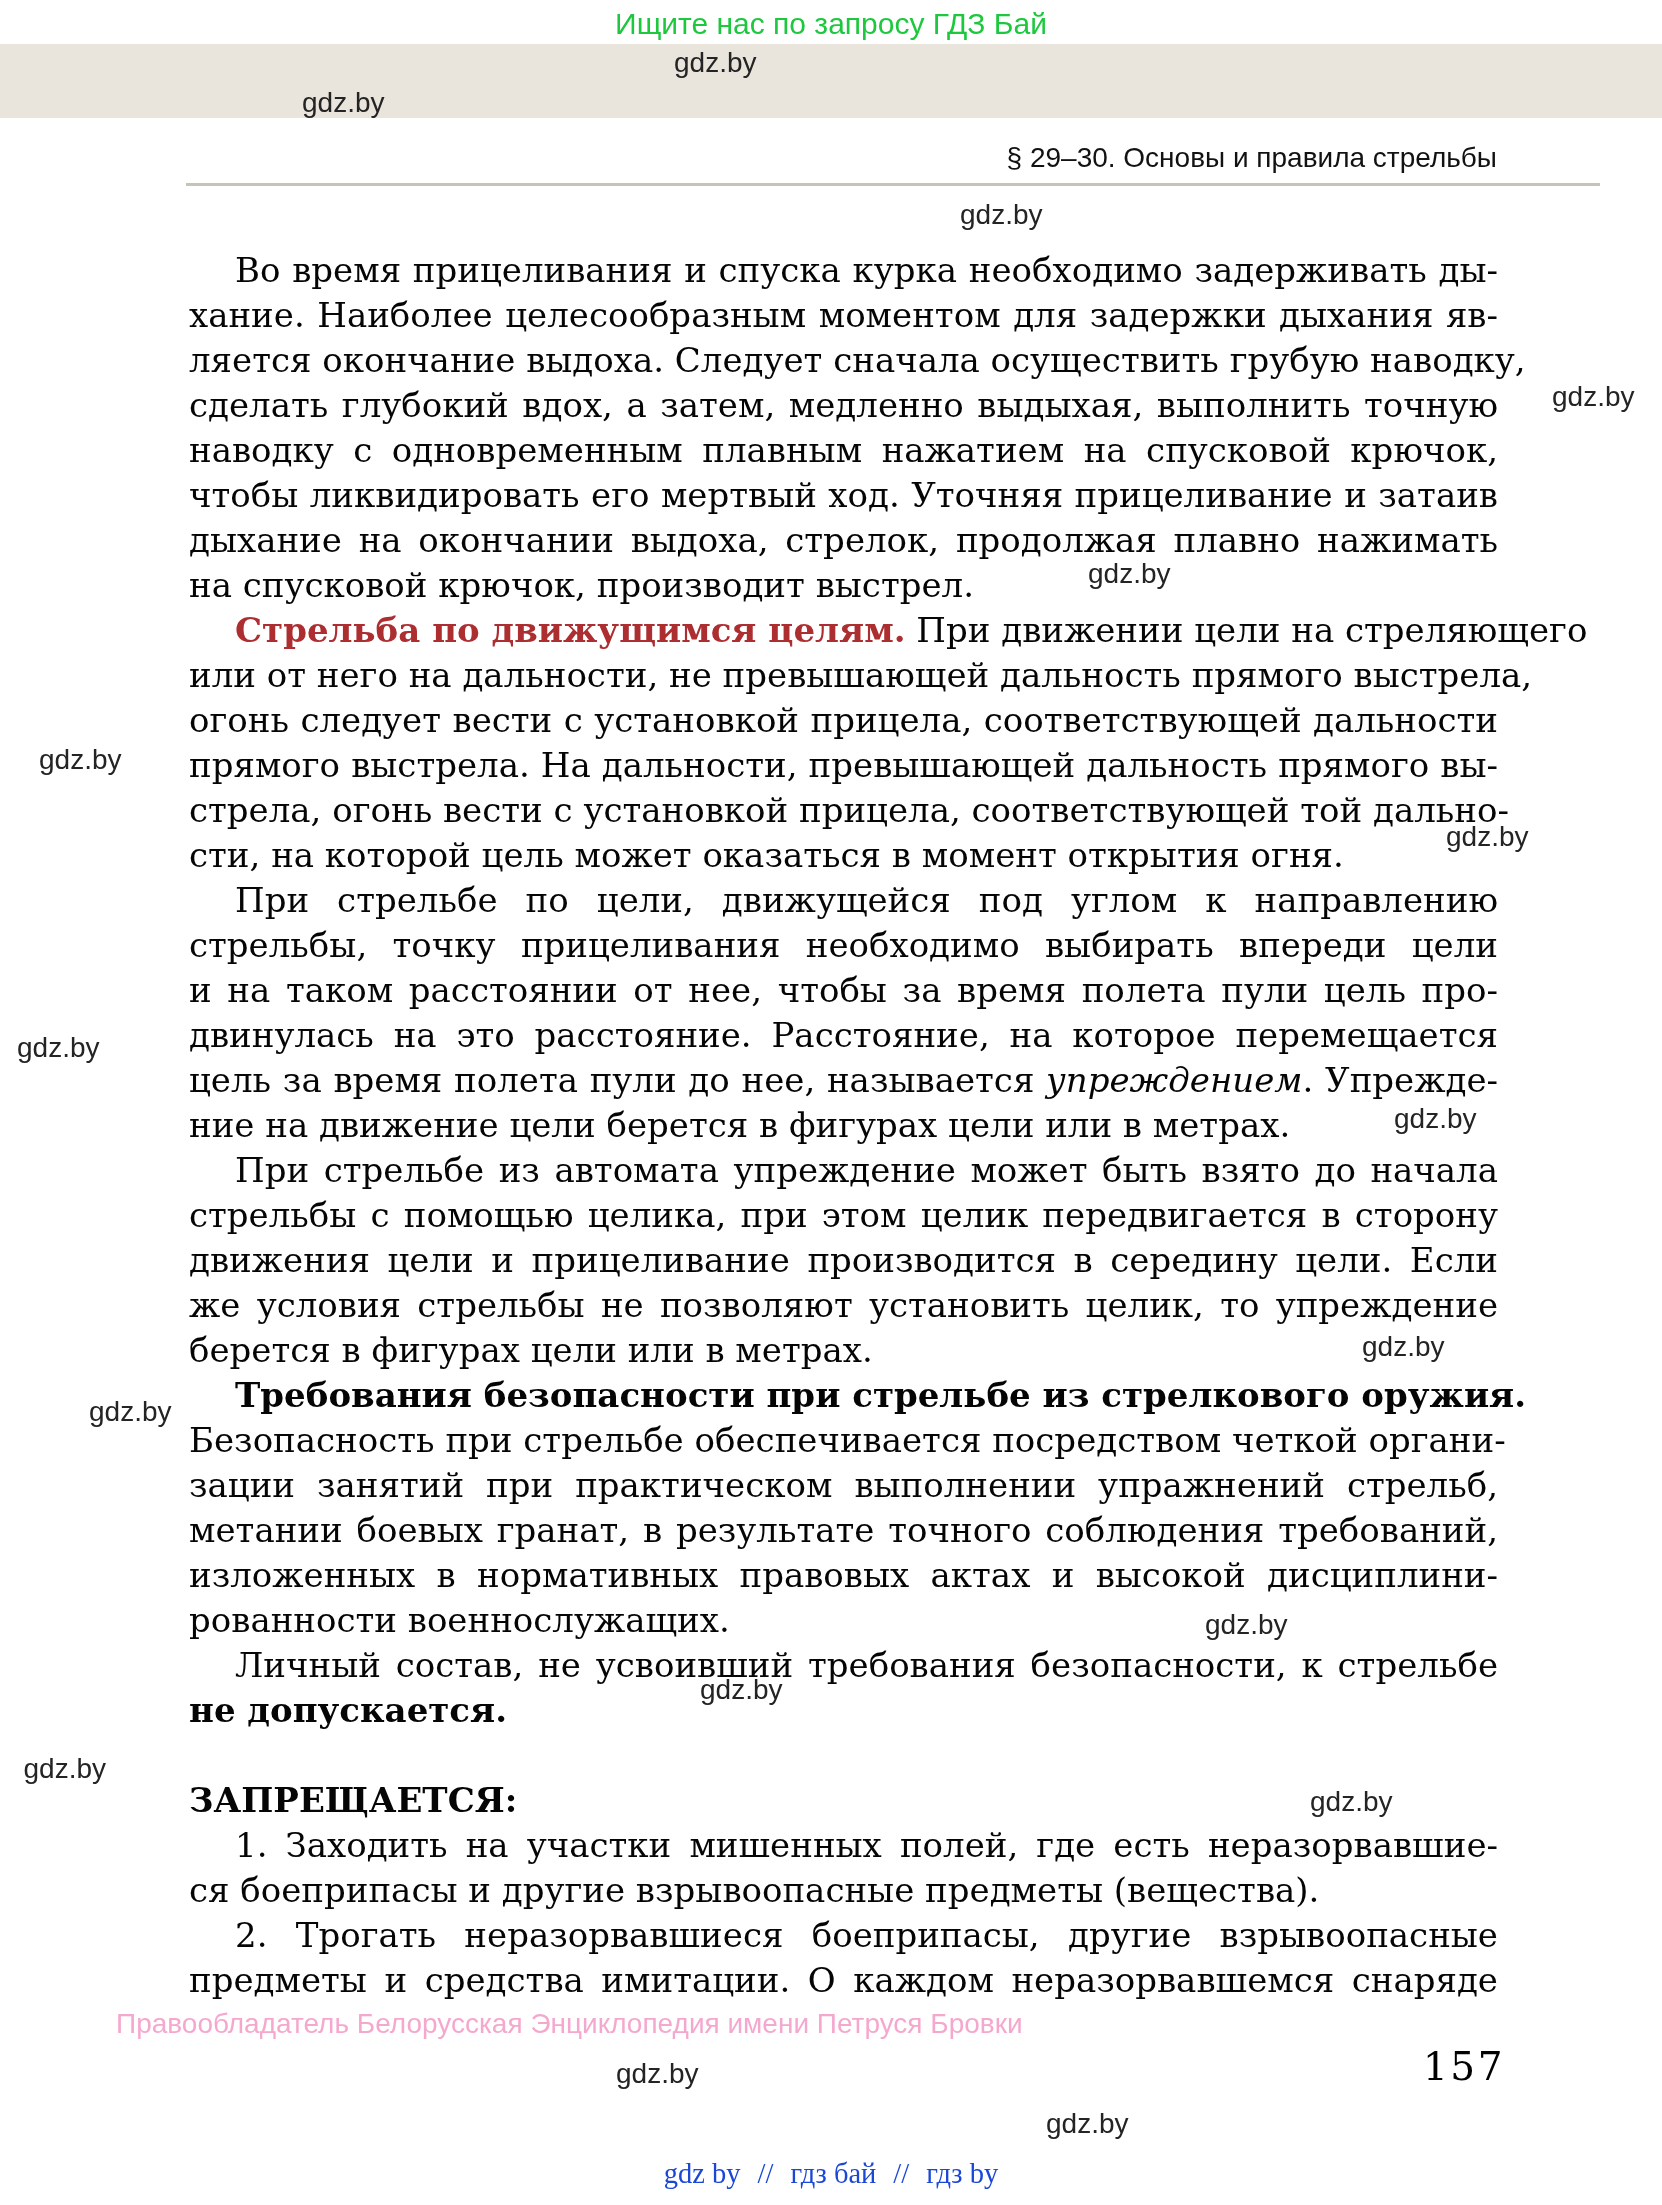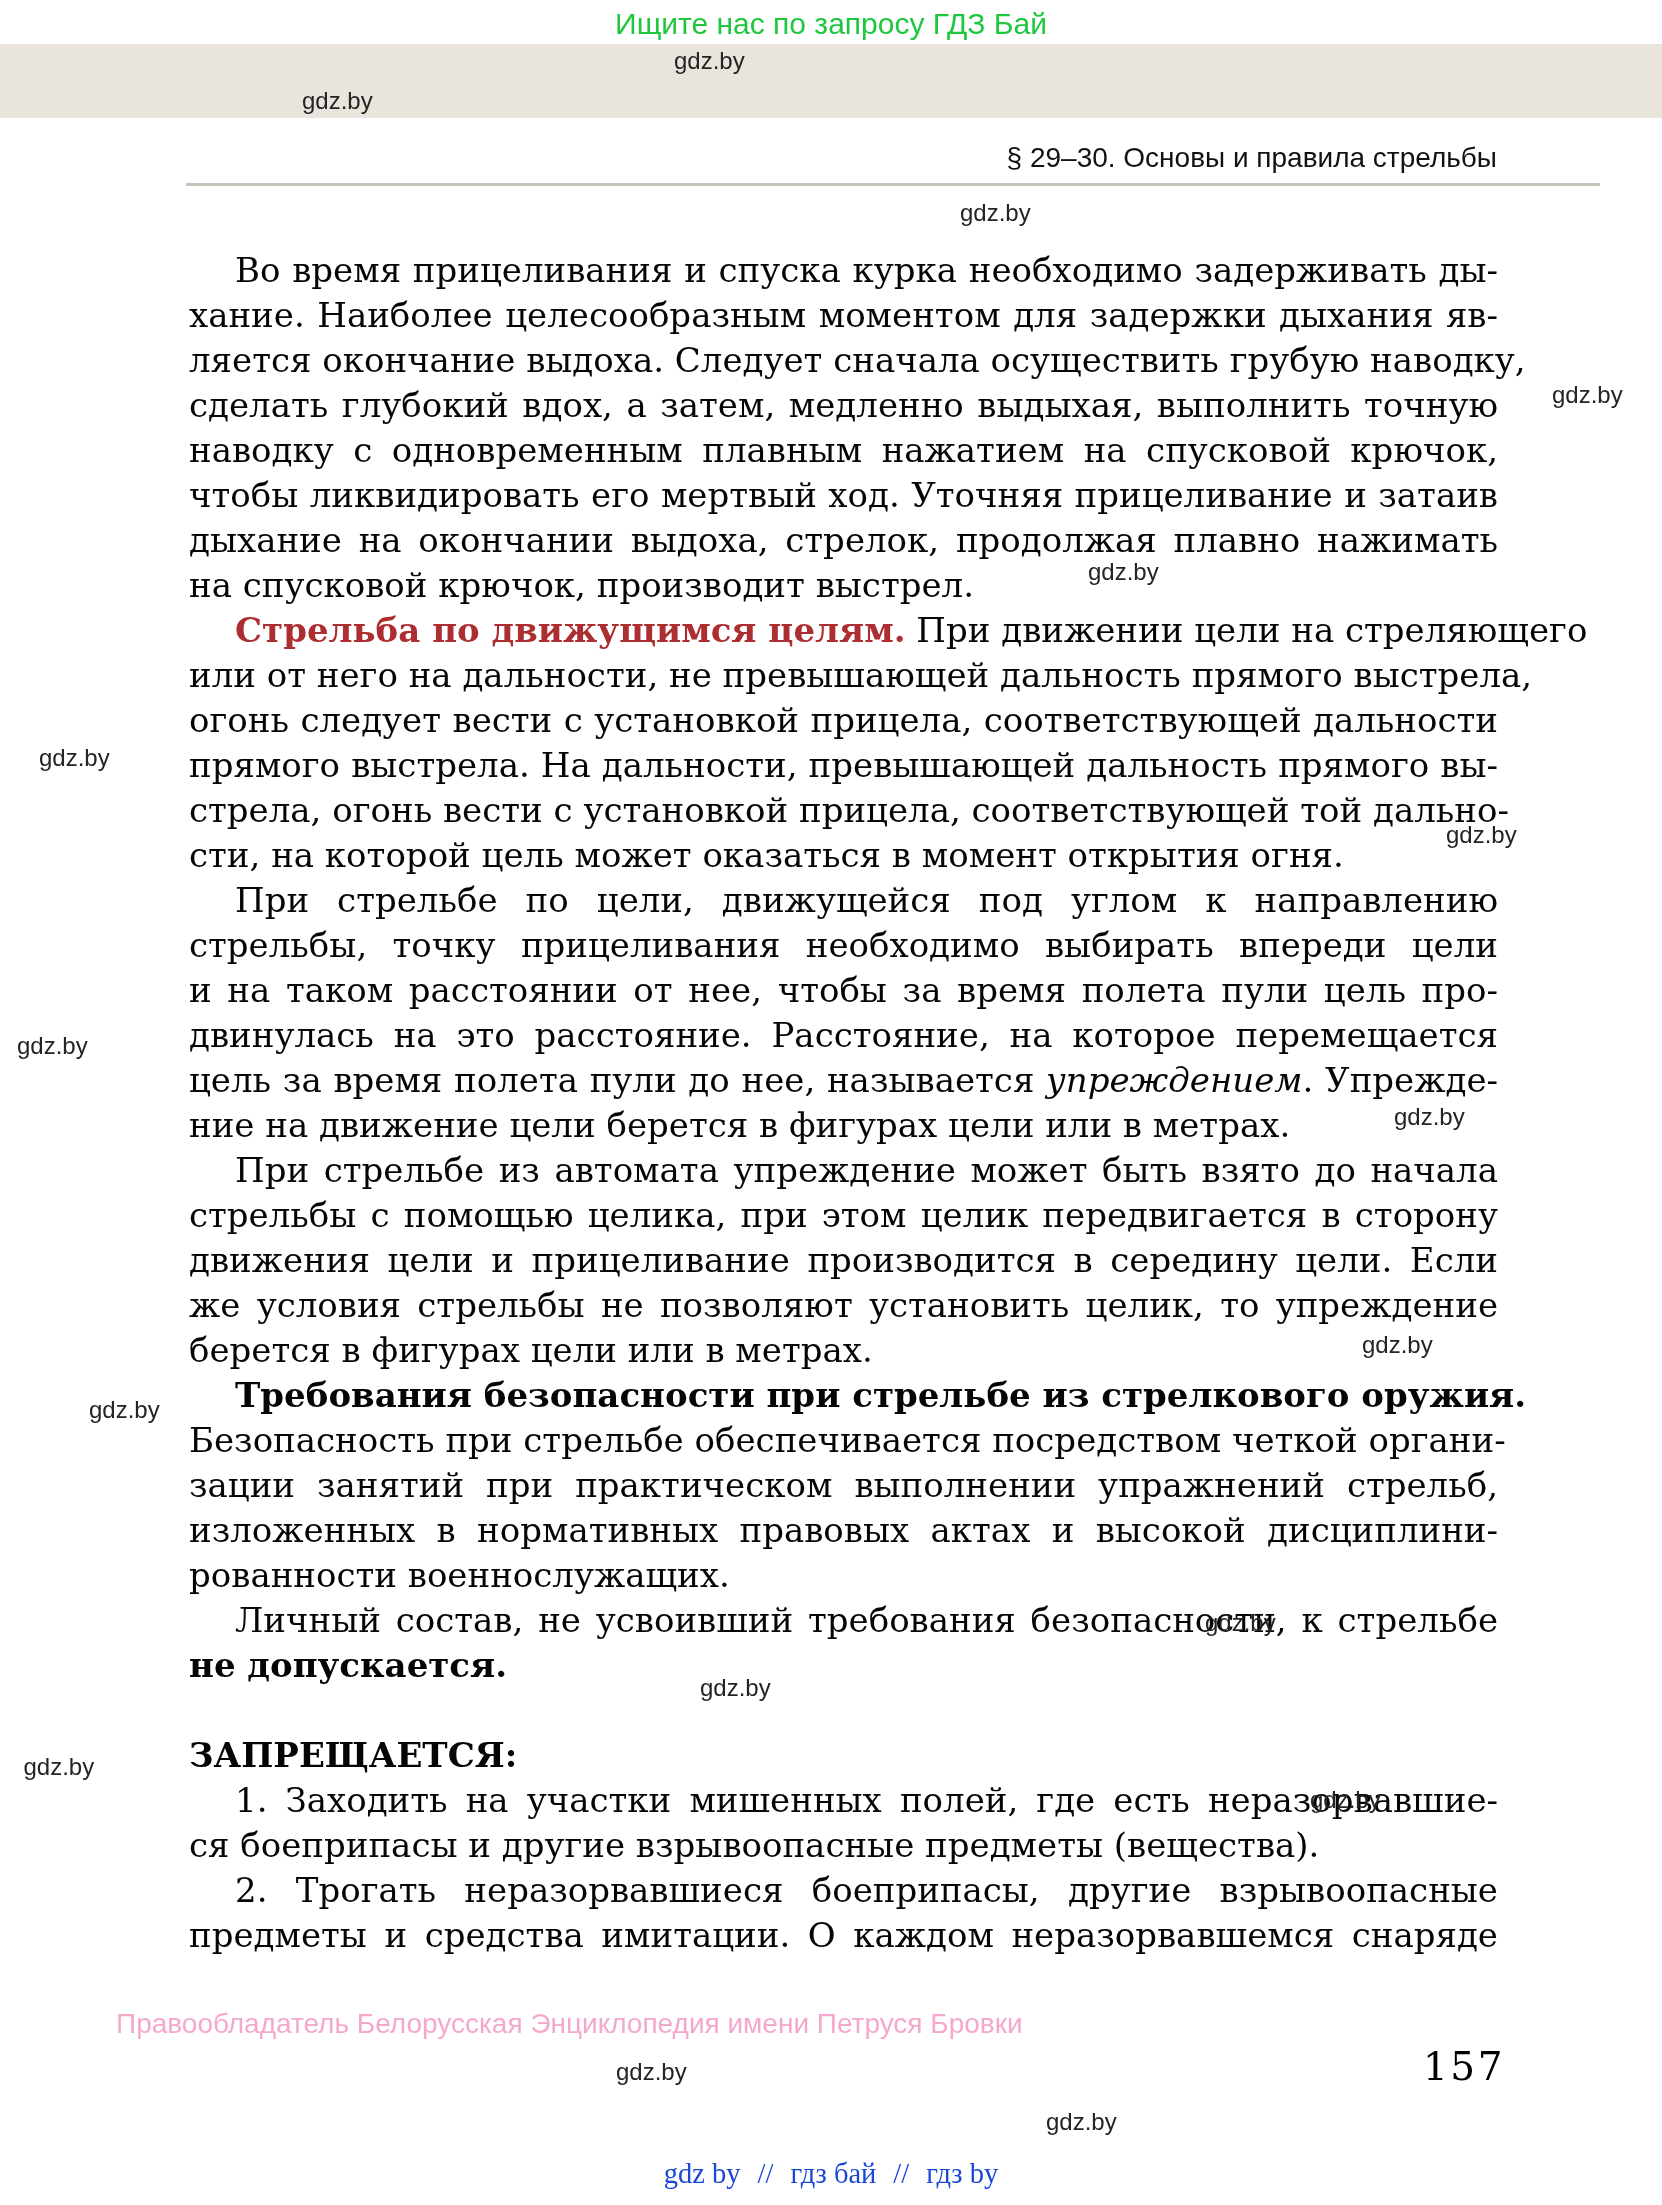--- a/index.html
+++ b/index.html
@@ -51,21 +51,21 @@
   .line.last {
     text-align: left;
     text-align-last: auto;
   }
   .bold { font-weight: bold; }
   .red-bold { font-weight: bold; color: #ad2e31; }
   .italic { font-style: italic; }
   .wm {
     position: absolute;
     font-family: "Liberation Sans", sans-serif;
-    font-size: 24px; color: #242424;
+    font-size: 28px; color: #242424;
     white-space: nowrap;
   }
   .copyright {
     position: absolute; left: 116px; top: 2008px;
     font-family: "Liberation Sans", sans-serif;
     font-size: 28px; color: #f5a8ce;
     white-space: nowrap;
   }
   .pagenum {
     position: absolute; left: 1423px; top: 2044px;
@@ -125,20 +125,21 @@
       <div class="line">При стрельбе из автомата упреждение может быть взято до начала</div>
       <div class="line">стрельбы с помощью целика, при этом целик передвигается в сторону</div>
       <div class="line">движения цели и прицеливание производится в середину цели. Если</div>
       <div class="line">же условия стрельбы не позволяют установить целик, то упреждение</div>
       <div class="line last">берется в фигурах цели или в метрах.</div>
     </div>
     <div class="para indent">
       <div class="line"><span class="bold">Требования безопасности при стрельбе из стрелкового оружия.</span></div>
       <div class="line">Безопасность при стрельбе обеспечивается посредством четкой органи-</div>
       <div class="line">зации занятий при практическом выполнении упражнений стрельб,</div>
+      <div class="line">метании боевых гранат, в результате точного соблюдения требований,</div>
       <div class="line">изложенных в нормативных правовых актах и высокой дисциплини-</div>
       <div class="line last">рованности военнослужащих.</div>
     </div>
     <div class="para indent">
       <div class="line">Личный состав, не усвоивший требования безопасности, к стрельбе</div>
       <div class="line last"><span class="bold">не допускается.</span></div>
     </div>
     <div class="para gap">
       <div class="line last"><span class="bold">ЗАПРЕЩАЕТСЯ:</span></div>
     </div>

